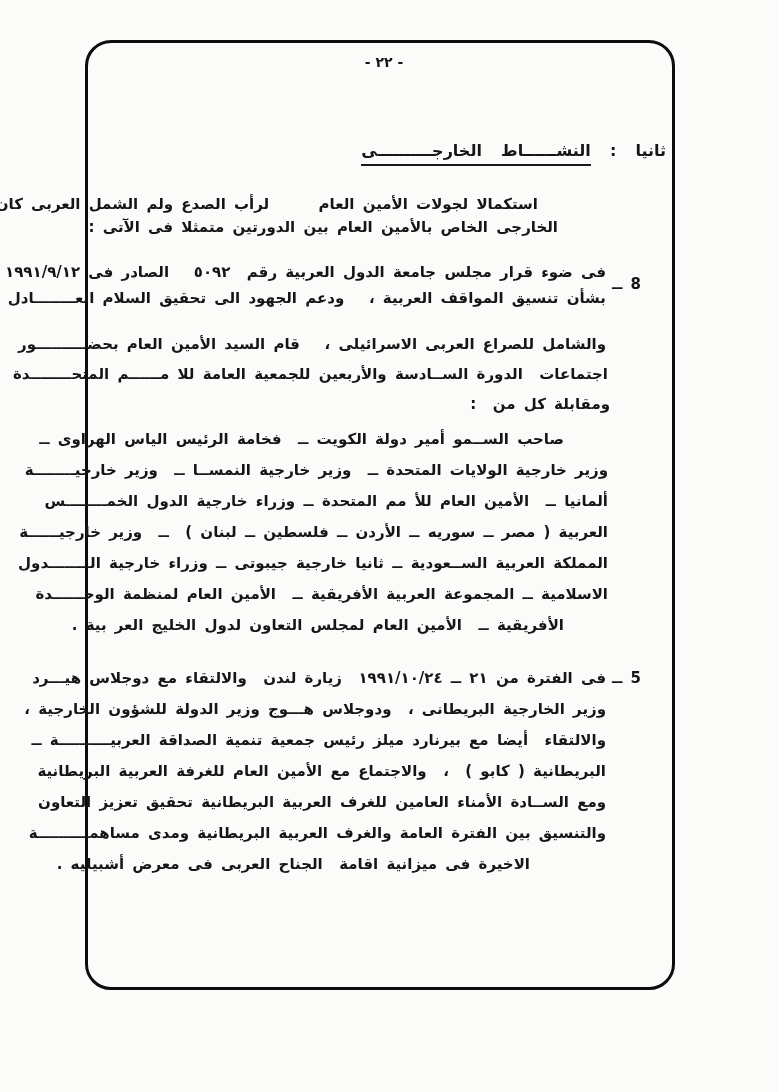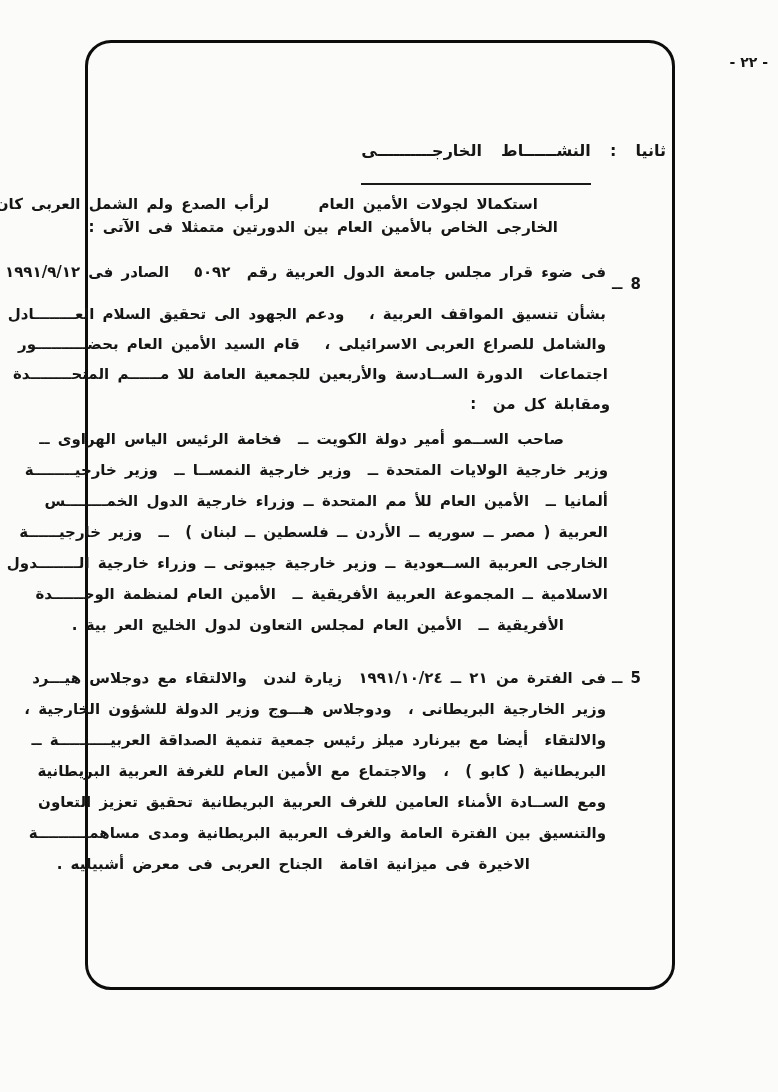--- a/index.html
+++ b/index.html
@@ -7,28 +7,28 @@
     width:778px;height:1092px;position:relative;
     background:#fbfbfa;
     font-family:"DejaVu Sans",sans-serif;
     color:#161616;overflow:hidden;
   }
   .sheet-border{
     position:absolute;left:85px;top:40px;width:584px;height:944px;
     border:3px solid #0d0d0d;border-radius:26px;background:transparent;
   }
   .pagenum{
-    position:absolute;top:54px;left:0;width:768px;
+    position:absolute;top:54px;left:0;width:768px;text-align:center;
     direction:rtl;font-size:14px;font-weight:bold;letter-spacing:1px;
   }
   .heading{
     position:absolute;top:141px;right:112px;direction:rtl;white-space:nowrap;
     font-size:16px;font-weight:bold;word-spacing:4px;
   }
-  .heading .underlined{border-bottom:2px solid #1a1a1a;padding-bottom:23px;text-align:center;}
+  .heading .underlined{border-bottom:2px solid #1a1a1a;padding-bottom:4px;text-align:center;}
   .ln{
     position:absolute;direction:rtl;white-space:nowrap;text-align:right;
     font-size:15px;font-weight:bold;word-spacing:3px;line-height:20px;
   }
   .marker{font-weight:bold;}
 </style>
 </head>
 <body>
 
 <div class="sheet-border"></div>
@@ -37,30 +37,30 @@
 
 <div class="heading">
   <span>ثانيا &nbsp;: &nbsp;</span><span class="underlined">النشــــــاط &nbsp;الخارجــــــــــى</span>
 </div>
 
 <div class="ln" style="top:194px;right:240px">استكمالا لجولات الأمين العام &nbsp;&nbsp;&nbsp;&nbsp; لرأب الصدع ولم الشمل العربى كان النشاط</div>
 <div class="ln" style="top:217px;right:220px">الخارجى الخاص بالأمين العام بين الدورتين متمثلا فى الآتى :</div>
 
 <div class="ln marker" style="top:274px;right:137px">8 ــ</div>
 <div class="ln" style="top:262px;right:172px">فى ضوء قرار مجلس جامعة الدول العربية رقم &nbsp;٥٠٩٢ &nbsp;&nbsp;الصادر فى ١٩٩١/٩/١٢</div>
-<div class="ln" style="top:304px;right:172px">بشأن تنسيق المواقف العربية ، &nbsp;&nbsp;ودعم الجهود الى تحقيق السلام العــــــــادل</div>
+<div class="ln" style="top:288px;right:172px">بشأن تنسيق المواقف العربية ، &nbsp;&nbsp;ودعم الجهود الى تحقيق السلام العــــــــادل</div>
 <div class="ln" style="top:334px;right:172px">والشامل للصراع العربى الاسرائيلى ، &nbsp;&nbsp;قام السيد الأمين العام بحضــــــــــور</div>
 <div class="ln" style="top:364px;right:170px">اجتماعات &nbsp;الدورة الســادسة والأربعين للجمعية العامة للا مــــــم المتحــــــــدة</div>
 <div class="ln" style="top:394px;right:168px">ومقابلة كل من &nbsp;:</div>
 
 <div class="ln" style="top:429px;right:214px">صاحب الســمو أمير دولة الكويت ــ &nbsp;فخامة الرئيس الياس الهراوى ــ</div>
 <div class="ln" style="top:460px;right:170px">وزير خارجية الولايات المتحدة ــ &nbsp;وزير خارجية النمســا ــ &nbsp;وزير خارجيــــــــة</div>
 <div class="ln" style="top:491px;right:170px">ألمانيا ــ &nbsp;الأمين العام للأ مم المتحدة ــ وزراء خارجية الدول الخمــــــــس</div>
 <div class="ln" style="top:522px;right:170px">العربية ( مصر ــ سوريه ــ الأردن ــ فلسطين ــ لبنان ) &nbsp;ــ &nbsp;وزير خارجيــــــة</div>
-<div class="ln" style="top:553px;right:170px">الخارجى العربية الســعودية ــ وزير خارجية جيبوتى ــ وزراء خارجية الــــــــدول</div>
+<div class="ln" style="top:553px;right:170px">المملكة العربية الســعودية ــ ثانيا خارجية جيبوتى ــ وزراء خارجية الــــــــدول</div>
 <div class="ln" style="top:584px;right:170px">الاسلامية ــ المجموعة العربية الأفريقية ــ &nbsp;الأمين العام لمنظمة الوحــــــدة</div>
 <div class="ln" style="top:615px;right:214px">الأفريقية ــ &nbsp;الأمين العام لمجلس التعاون لدول الخليج العر بية .</div>
 
 <div class="ln marker" style="top:668px;right:137px">5 ــ</div>
 <div class="ln" style="top:668px;right:172px">فى الفترة من ٢١ ــ ١٩٩١/١٠/٢٤ &nbsp;زيارة لندن &nbsp;والالتقاء مع دوجلاس هيـــرد</div>
 <div class="ln" style="top:699px;right:172px">وزير الخارجية البريطانى ، &nbsp;ودوجلاس هـــوج وزير الدولة للشؤون الخارجية ،</div>
 <div class="ln" style="top:730px;right:172px">والالتقاء &nbsp;أيضا مع بيرنارد ميلز رئيس جمعية تنمية الصداقة العربيــــــــــة ــ</div>
 <div class="ln" style="top:761px;right:172px">البريطانية ( كابو ) &nbsp;، &nbsp;والاجتماع مع الأمين العام للغرفة العربية البريطانية</div>
 <div class="ln" style="top:792px;right:172px">ومع الســادة الأمناء العامين للغرف العربية البريطانية تحقيق تعزيز التعاون</div>
 <div class="ln" style="top:823px;right:172px">والتنسيق بين الفترة العامة والغرف العربية البريطانية ومدى مساهمــــــــــة</div>

